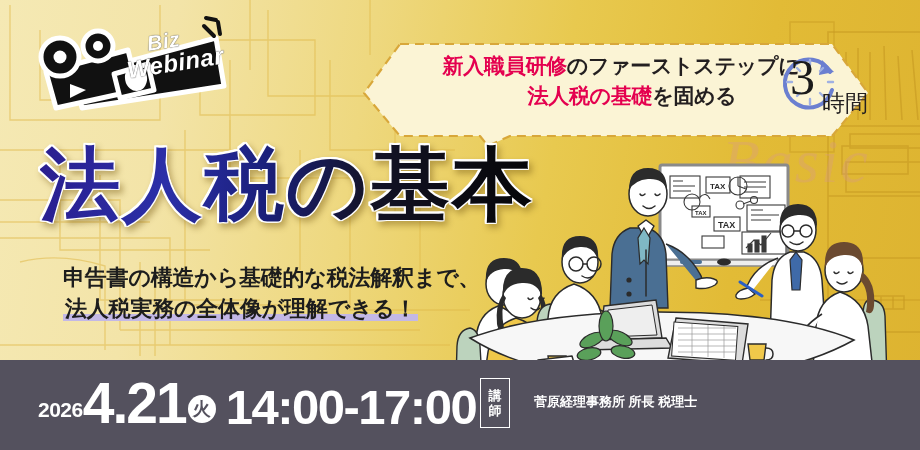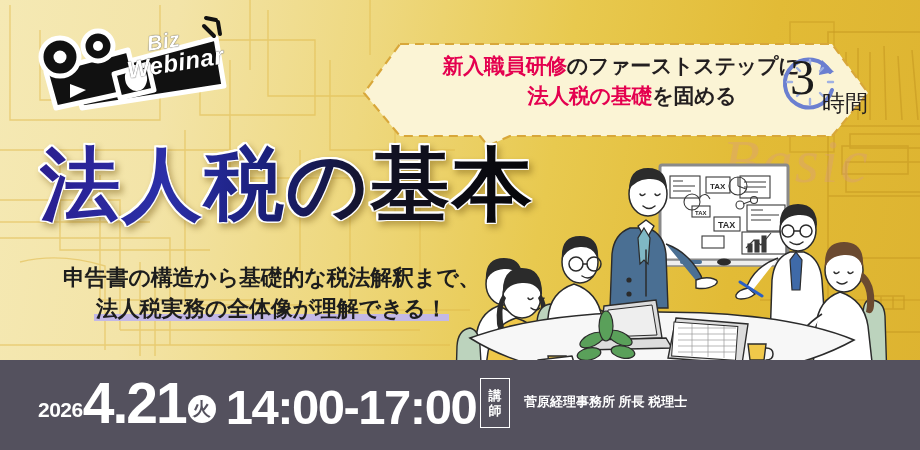--- a/index.html
+++ b/index.html
@@ -84,21 +84,21 @@
            drop-shadow(3px 4px 3px rgba(120,90,20,0.45));
   }
 
   
   .subtitle {
     position:absolute; left:63px; top:262px;
     font-size:22px; font-weight:bold; color:#1d1d1d;
     line-height:1.42; letter-spacing:-0.2px;
     white-space:nowrap;
   }
-  .subtitle .s-line { display:block;text-align:center; }
+  .subtitle .s-line { display:block; }
   .subtitle .s-hl {
     background:linear-gradient(to top, #c3b8e6 0px, #c3b8e6 7px, transparent 7px);
     padding:0 2px;
   }
 
   
   .illus { position:absolute; left:452px; top:132px; width:468px; height:248px; }
   .illus svg { width:100%; height:100%; display:block; }
 
   
@@ -127,21 +127,21 @@
     display:flex; align-items:center; color:#fff;
   }
   .sp-badge {
     width:30px; min-height:50px;
     border:1.5px solid #fff;
     display:flex; flex-direction:column; align-items:center; justify-content:center;
     font-size:13px; font-weight:bold; line-height:1.18;
     padding:3px 0;
   }
   .sp-badge span { display:block; }
-  .sp-info { margin-left:14px; }
+  .sp-info { margin-left:24px; }
   .sp-affil { font-size:13px; font-weight:bold; letter-spacing:0px; margin-bottom:2px; }
   .sp-name { font-size:31px; font-weight:bold; letter-spacing:1px; line-height:1.06; }
   .sp-name .sensei { font-size:20px; margin-left:5px; }
 </style>
 </head>
 <body>
 
 <div id="banner">
 
   <div class="bg-lines">

